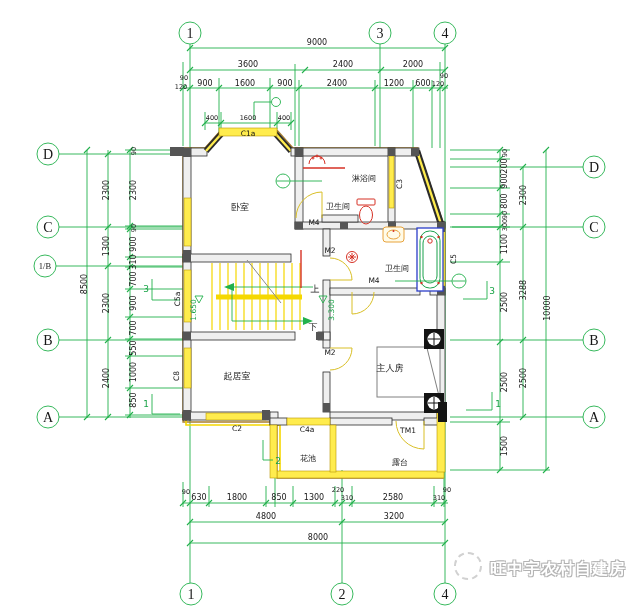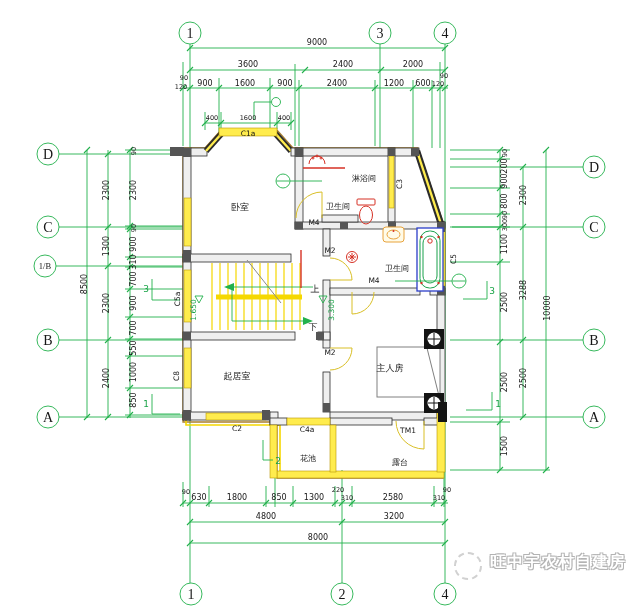--- a/index.html
+++ b/index.html
@@ -15,21 +15,21 @@
   .axisTs{font-family:"Liberation Serif","DejaVu Serif",serif;font-size:8.5px}
   .gl{stroke:#22b14c;stroke-width:.9;fill:none}
   .tk{stroke:#22b14c;stroke-width:1.1;fill:none}
   .wall{fill:#efefef;stroke:#2b2b2b;stroke-width:.8}
   .col{fill:#555;stroke:none}
   .win{fill:#ffec4d;stroke:#b99600;stroke-width:.6}
   .tan{stroke:#a97f2f;stroke-width:1.3;fill:none}
   .yel{stroke:#f5d800;fill:none}
   .door{stroke:#d9bf26;stroke-width:1;fill:none}
   .red{stroke:#d63125;fill:none}
-  .wm{position:absolute;right:6px;bottom:30px;display:flex;align-items:flex-start;gap:8px}
+  .wm{position:absolute;right:6px;bottom:30px;display:flex;align-items:flex-end;gap:8px}
   .wm-logo{width:24px;height:24px;border:2px dashed #c9c9c9;border-radius:50%;opacity:.85}
   .wm-text{font-weight:bold;font-size:16px;letter-spacing:1px;color:#fff;
     text-shadow:-1px -1px 0 #b3b3b3,1px -1px 0 #b3b3b3,-1px 1px 0 #b3b3b3,1px 1px 0 #b3b3b3}
 </style>
 </head>
 <body>
 
 
 
 <svg width="632" height="610" viewBox="0 0 632 610">

